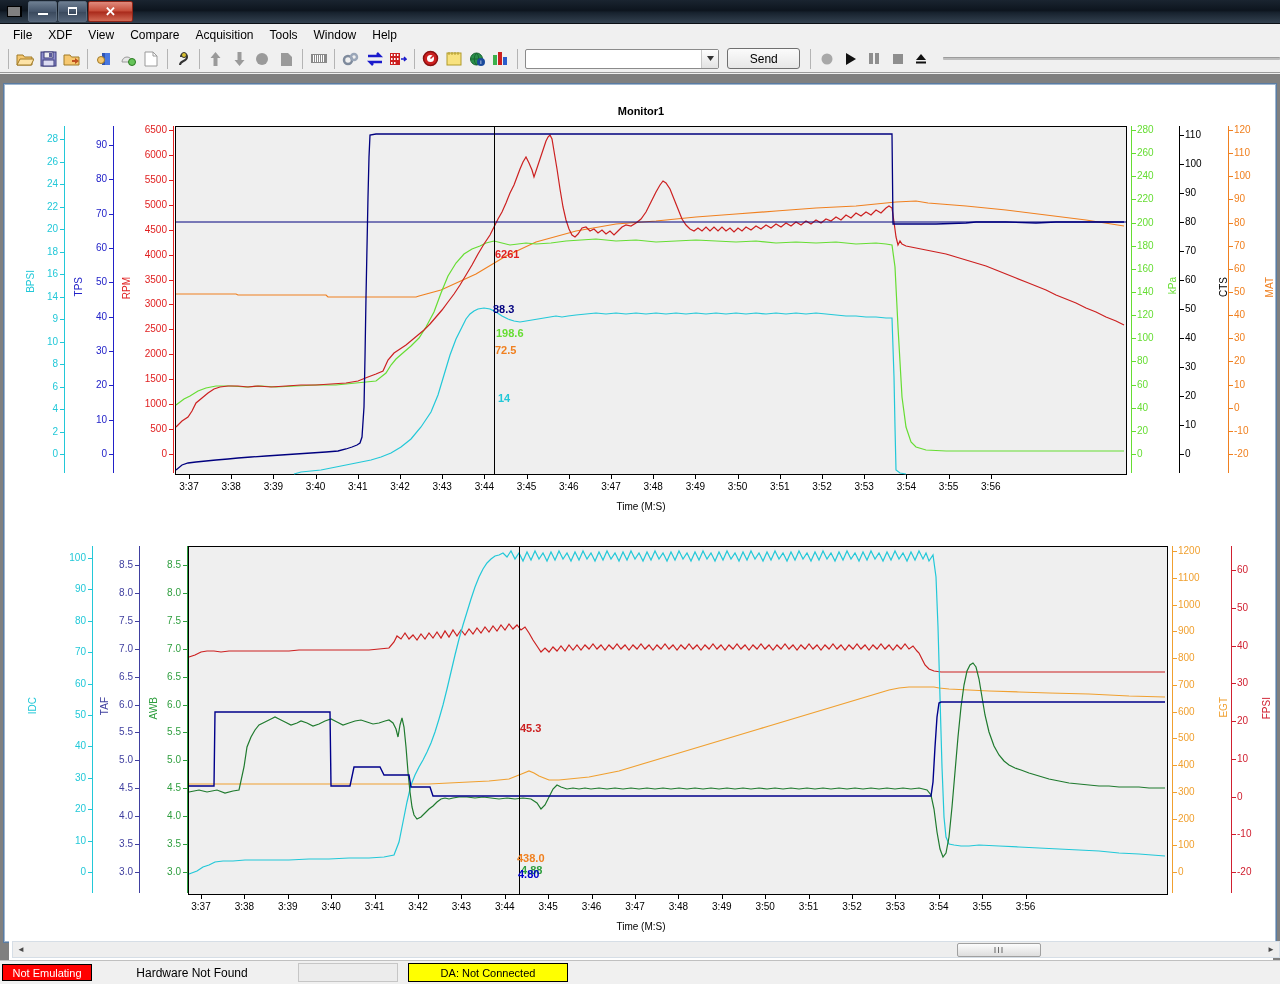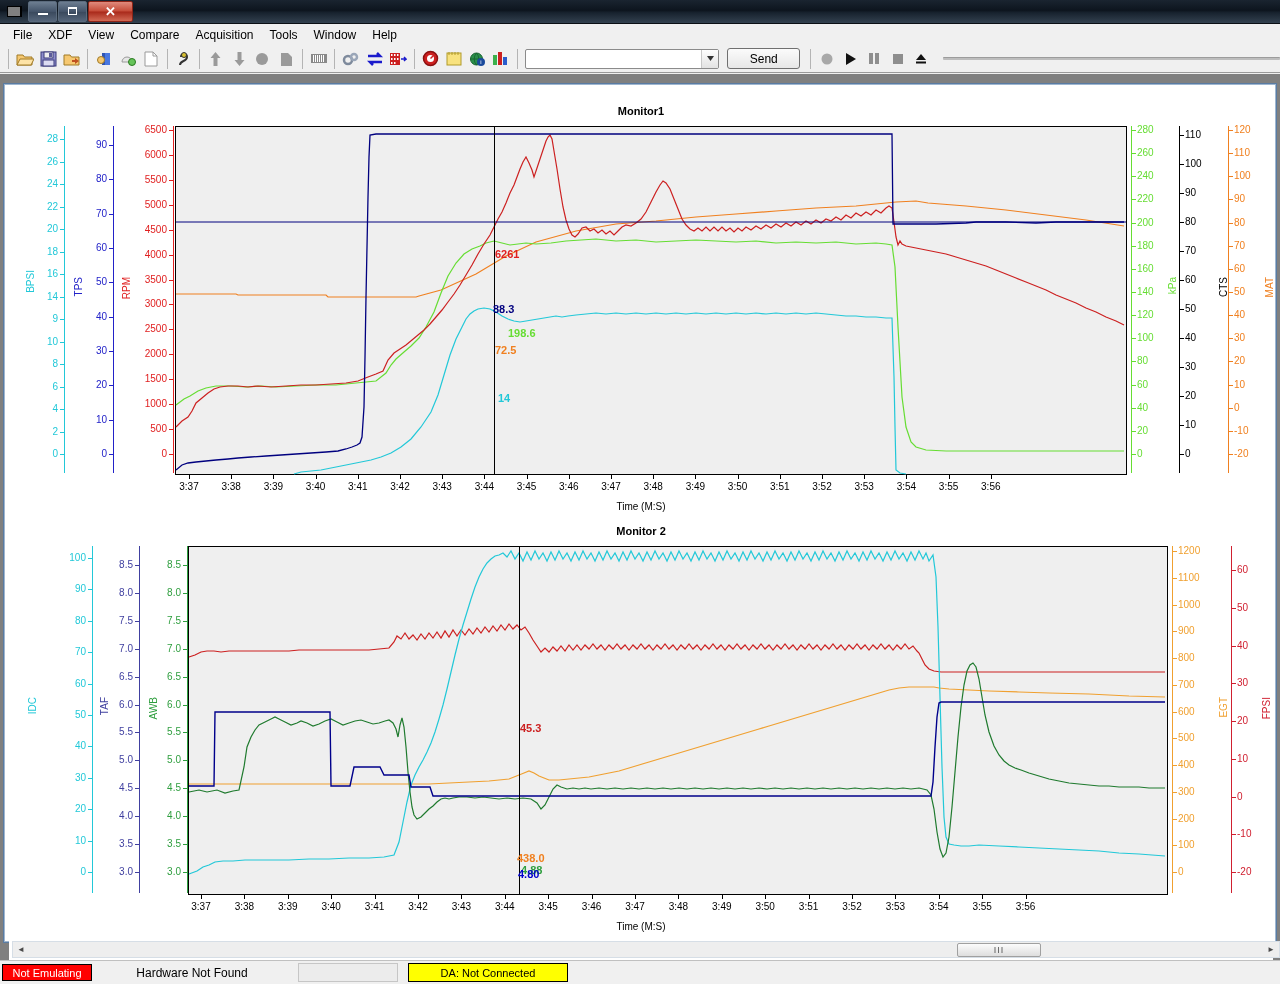--- a/index.html
+++ b/index.html
@@ -546,21 +546,21 @@
             <line x1="0" y1="95" x2="950" y2="95" stroke="#00007f" stroke-width="1"></line>
 
             <polyline fill="none" stroke="#22c8d8" stroke-width="1.2" points="118,347 125,345 135,344 145,343 155,341 165,339 175,337 185,335 195,333 205,330 215,326 225,320 235,312 245,300 255,285 262,268 268,248 274,228 280,212 286,200 290,192 294,187 298,184 302,182 308,181 314,182 320,185 326,189 332,192 338,194 344,195 350,194 356,193 362,192 368,191 374,190 380,189 386,190 392,189 400,188 410,187 420,186 430,187 440,186 450,187 460,186 470,187 480,186 490,187 500,186 510,187 520,186 530,187 540,186 550,187 560,186 570,187 580,186 590,187 600,186 610,187 620,186 630,187 640,186 650,187 660,188 670,189 680,189 690,190 700,190 710,191 716,191 718,250 719,300 720,343 724,346 730,347"></polyline>
           </svg>
 
           <div class="cursor-line" style="left:318px; top:0; height:347px;"></div>
         </div>
 
         <div class="dlabel" style="left:486px; top:143px; color:#e02020;">6261</div>
         <div class="dlabel" style="left:484px; top:198px; color:#00007f;">88.3</div>
-        <div class="dlabel" style="left:487px; top:222px; color:#66dd33;padding-left:12px;">198.6</div>
+        <div class="dlabel" style="left:487px; top:222px; color:#66dd33;">198.6</div>
         <div class="dlabel" style="left:486px; top:239px; color:#f08020;">72.5</div>
         <div class="dlabel" style="left:489px; top:287px; color:#22c8d8;">14</div>
 
         <div class="axis-line" style="left:1122px; top:21px; height:347px; background:#66dd33;"></div>
         <div class="axis-label" style="left:1158px; top:172px; color:#66dd33;">kPa</div>
         <div id="kpa-ticks">
             <div class="tick-mark" style="background: rgb(102, 221, 51); top: 25px; left: 1123px;"></div>
             <div class="tick-text" style="color: rgb(102, 221, 51); top: 20px; left: 1128px; width: 38px; text-align: left;">280</div>
             <div class="tick-mark" style="background: rgb(102, 221, 51); top: 48.1429px; left: 1123px;"></div>
             <div class="tick-text" style="color: rgb(102, 221, 51); top: 43.1429px; left: 1128px; width: 38px; text-align: left;">260</div>
@@ -696,21 +696,20 @@
             <div class="xtick" style="left: 939.6px; top: 370px;"></div>
             <div class="xlab" style="left: 922.6px; top: 376px; width: 34px;">3:55</div>
             <div class="xtick" style="left: 981.8px; top: 370px;"></div>
             <div class="xlab" style="left: 964.8px; top: 376px; width: 34px;">3:56</div>
           </div>
         <div class="xtitle" style="top:396px;">Time (M:S)</div>
       </div>
 
       <div class="chartbox" style="left:0; top:420px; width:1264px; height:410px;">
 
-        <div class="chart-title" style="top:0;">Monitor 2</div>
 
         <div class="axis-line" style="left:83px; top:21px; height:347px; background:#22c8d8;"></div>
         <div class="axis-label" style="left:18px; top:172px; color:#22c8d8;">IDC</div>
         <div id="idc-ticks">
             <div class="tick-mark" style="background: rgb(34, 200, 216); top: 33px; left: 79px;"></div>
             <div class="tick-text" style="color: rgb(34, 200, 216); top: 28px; left: 39px; width: 38px; text-align: right;">100</div>
             <div class="tick-mark" style="background: rgb(34, 200, 216); top: 64.4px; left: 79px;"></div>
             <div class="tick-text" style="color: rgb(34, 200, 216); top: 59.4px; left: 39px; width: 38px; text-align: right;">90</div>
             <div class="tick-mark" style="background: rgb(34, 200, 216); top: 95.8px; left: 79px;"></div>
             <div class="tick-text" style="color: rgb(34, 200, 216); top: 90.8px; left: 39px; width: 38px; text-align: right;">80</div>

